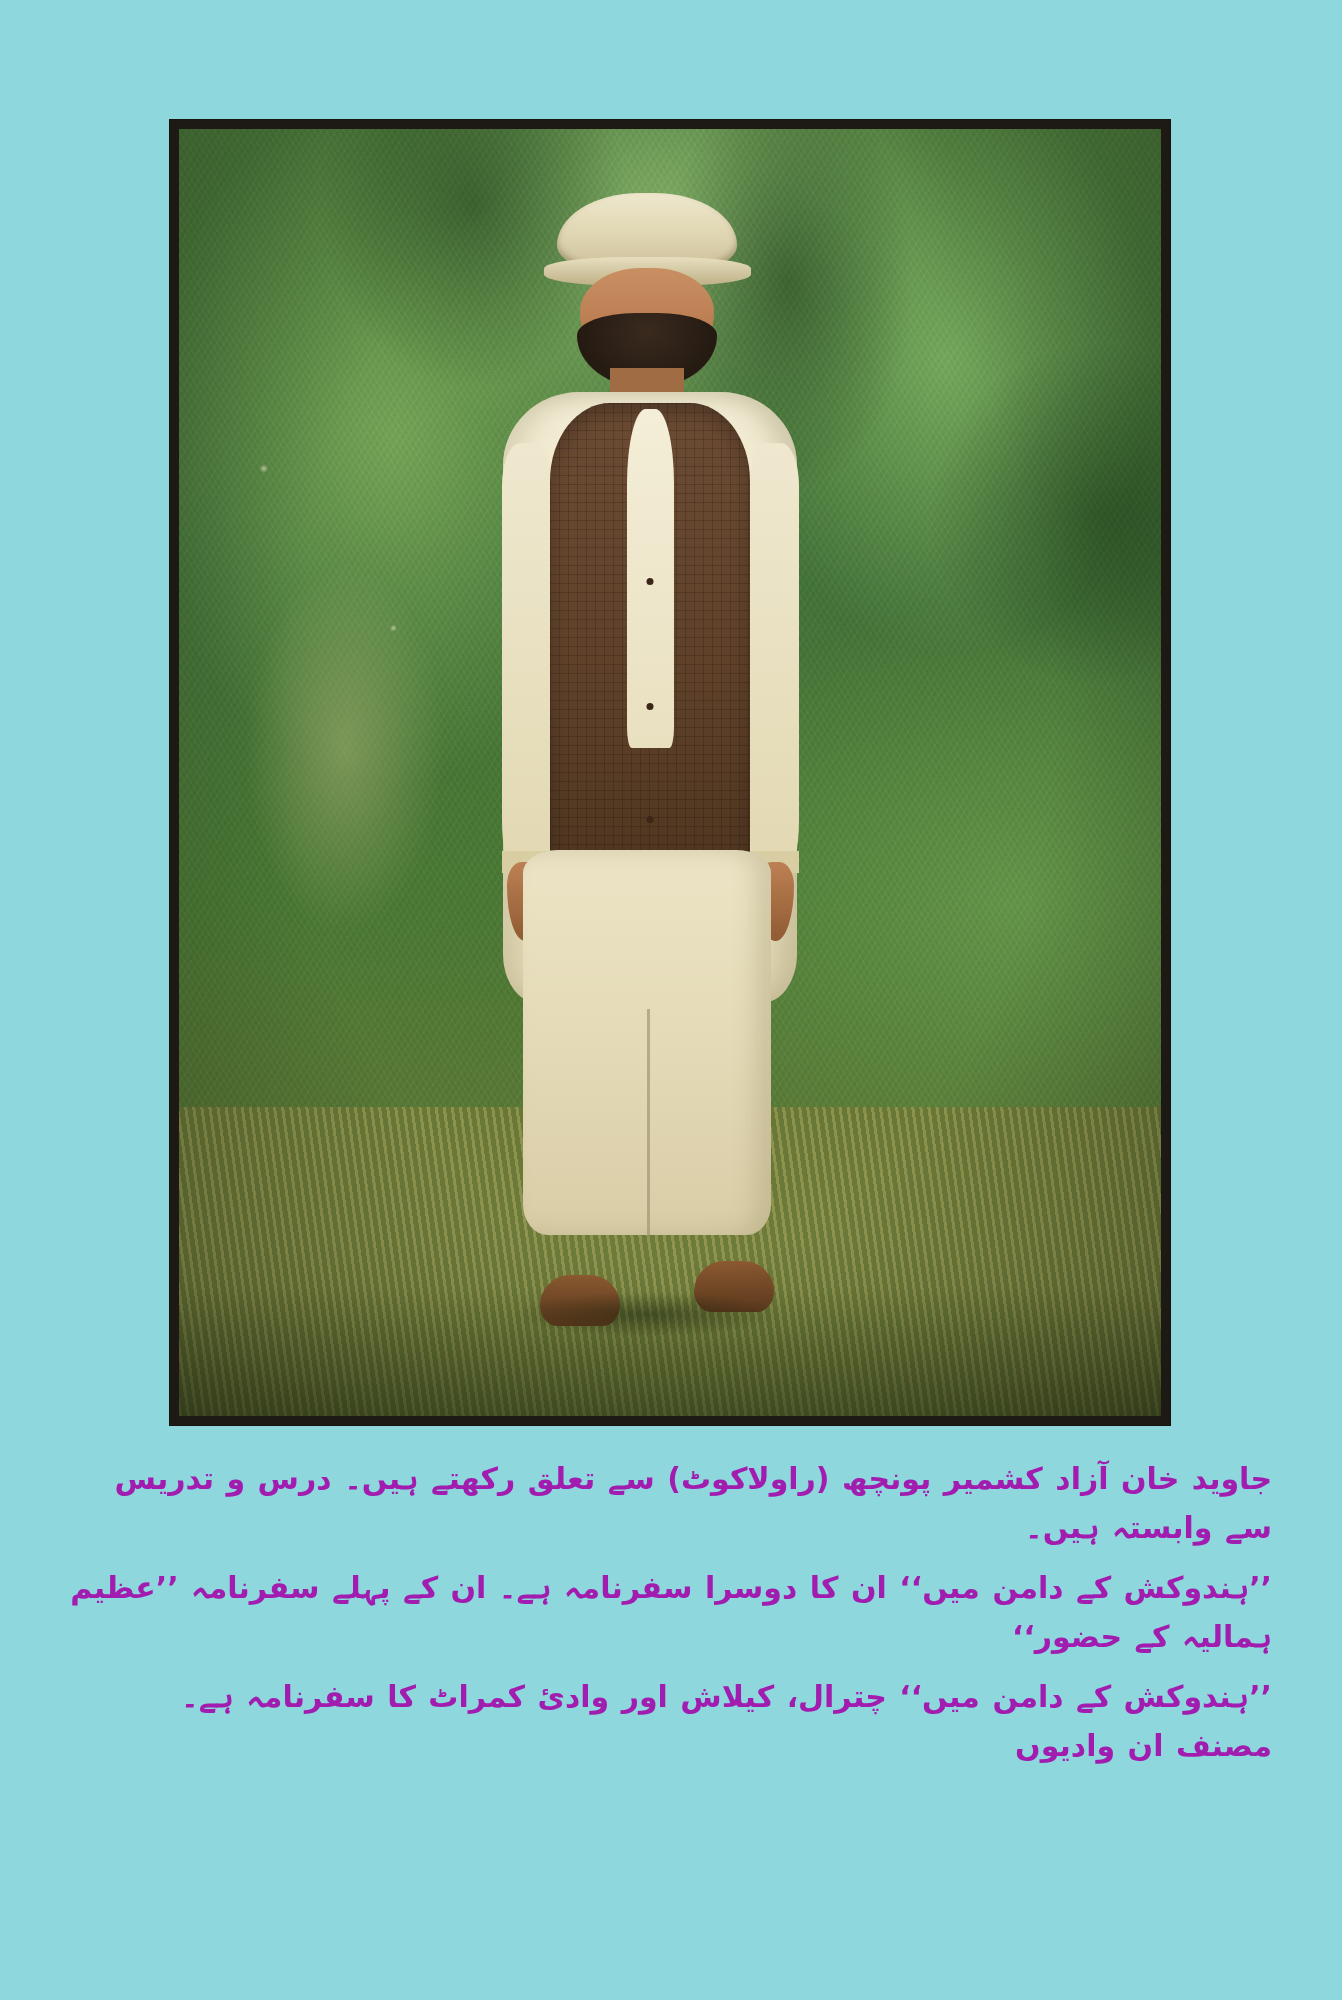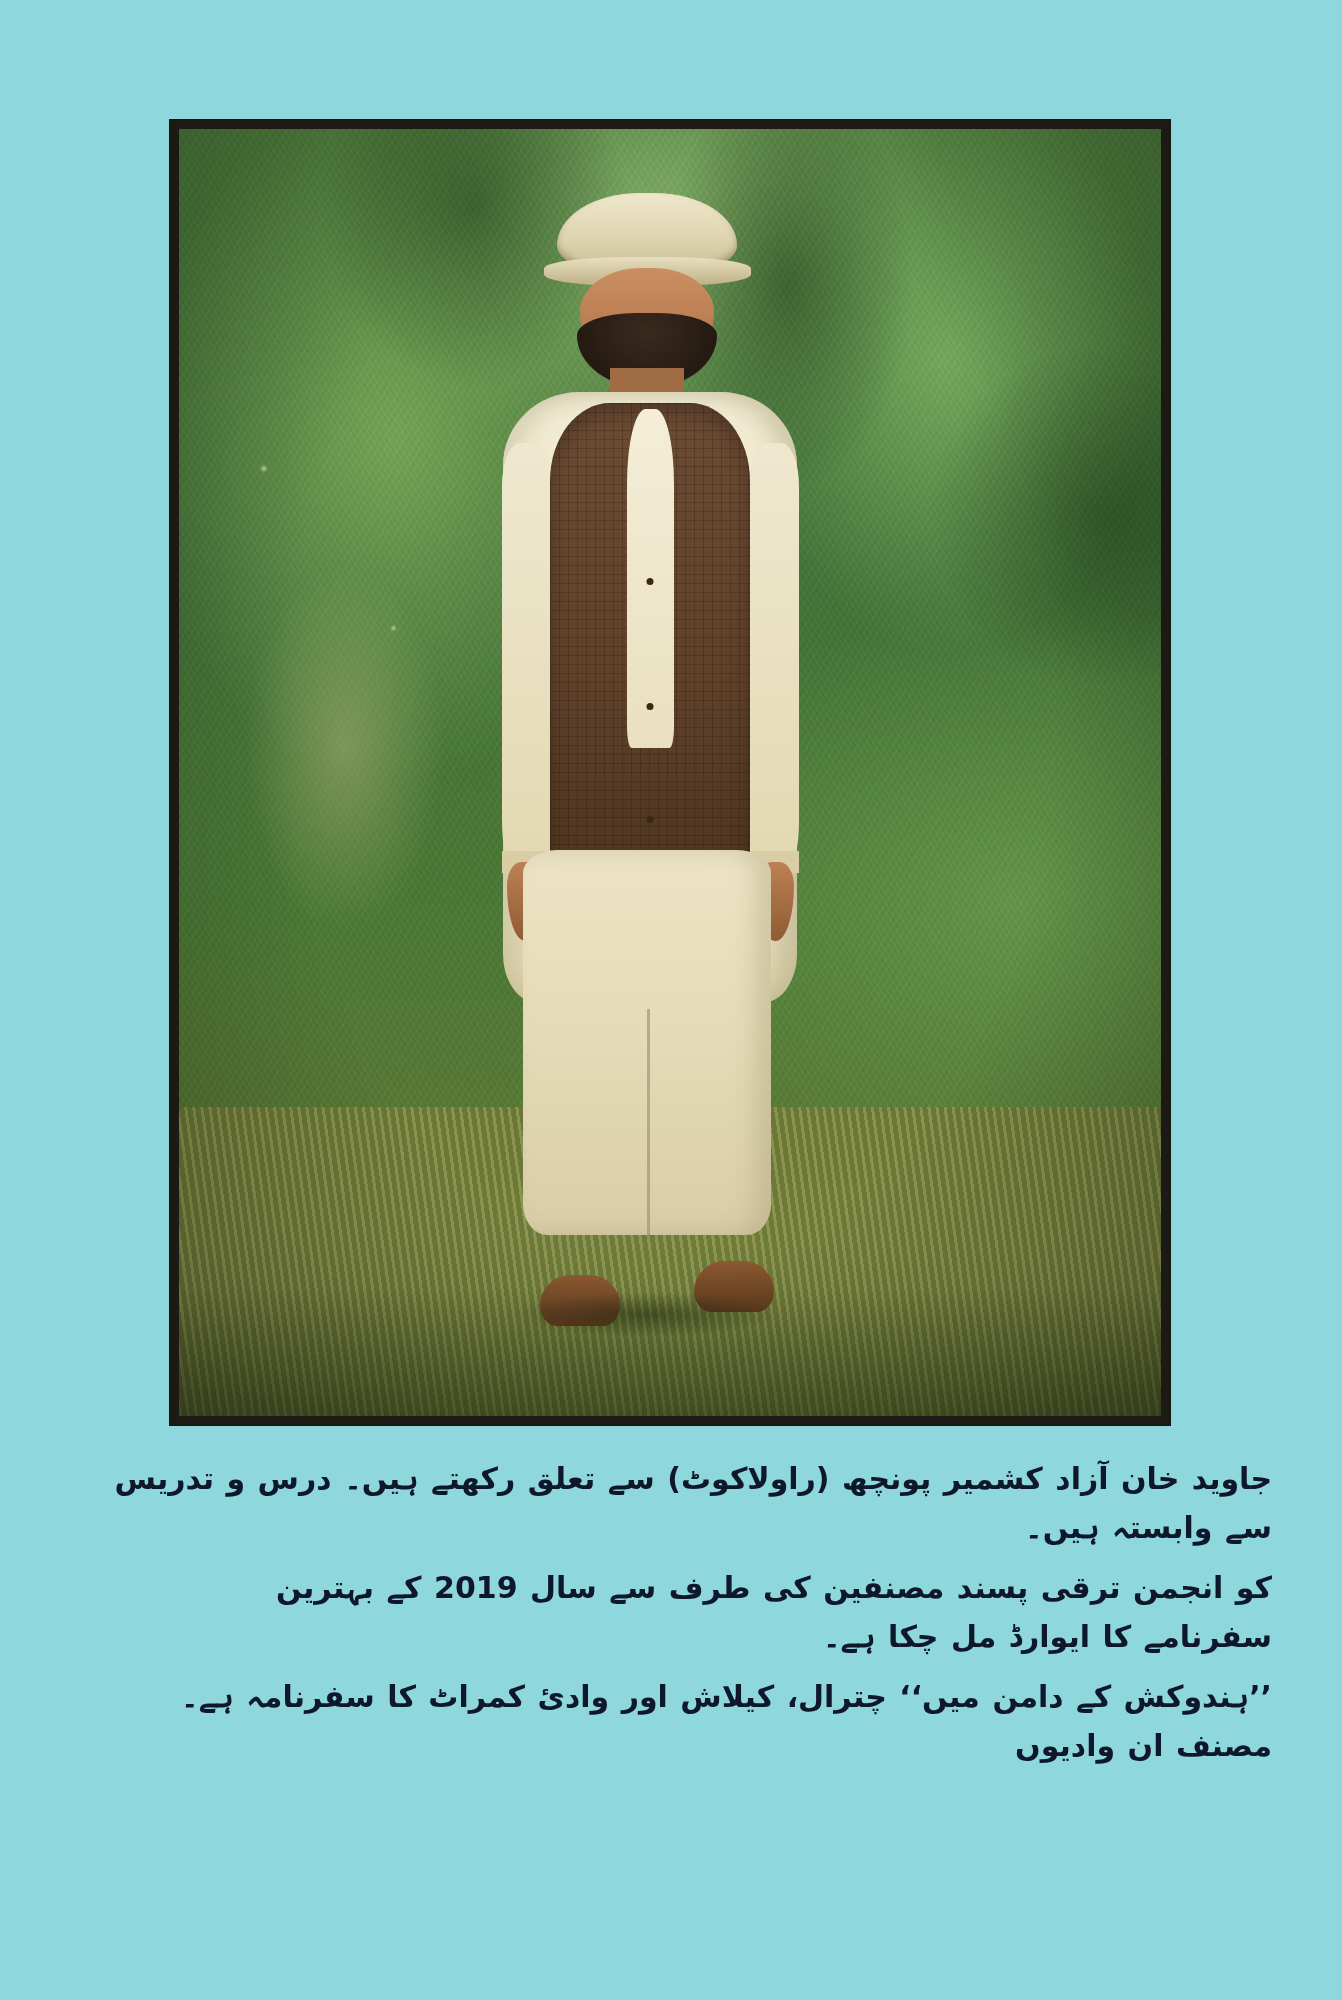--- a/index.html
+++ b/index.html
@@ -263,21 +263,21 @@
   }
 
   
   .text-block {
     position: absolute;
     left: 70px;
     right: 70px;
     top: 1455px;
     direction: rtl;
     text-align: right;
-    color: #0f172a;
+    color: #a21caf;
   }
   .text-block p {
     margin: 0 0 12px 0;
     font-size: 30px;
     line-height: 1.62;
     font-family: "DejaVu Sans", "Liberation Sans", sans-serif;
     font-weight: 600;
     letter-spacing: 0px;
     word-spacing: 2px;
   }
@@ -324,18 +324,18 @@
         <div class="shoe right"></div>
         <div class="fig-shadow"></div>
       </div>
 
       <div class="vignette"></div>
     </div>
   </div>
 
   <div class="text-block">
     <p class="indent-1">جاوید خان آزاد کشمیر پونچھ (راولاکوٹ) سے تعلق رکھتے ہیں۔ درس و تدریس سے وابستہ ہیں۔</p>
-    <p class="indent-2">کو انجمن ترقی پسند مصنفین کی طرف سے سال 2019 کے بہترین سفرنامے کا ایوارڈ مل چکا ہے۔</p>
+    <p>’’ہندوکش کے دامن میں‘‘ ان کا دوسرا سفرنامہ ہے۔ ان کے پہلے سفرنامہ ’’عظیم ہمالیہ کے حضور‘‘</p>
     <p class="indent-1">’’ہندوکش کے دامن میں‘‘ چترال، کیلاش اور وادئ کمراٹ کا سفرنامہ ہے۔ مصنف ان وادیوں</p>
 
   </div>
 
 </div>
 
 </body></html>

